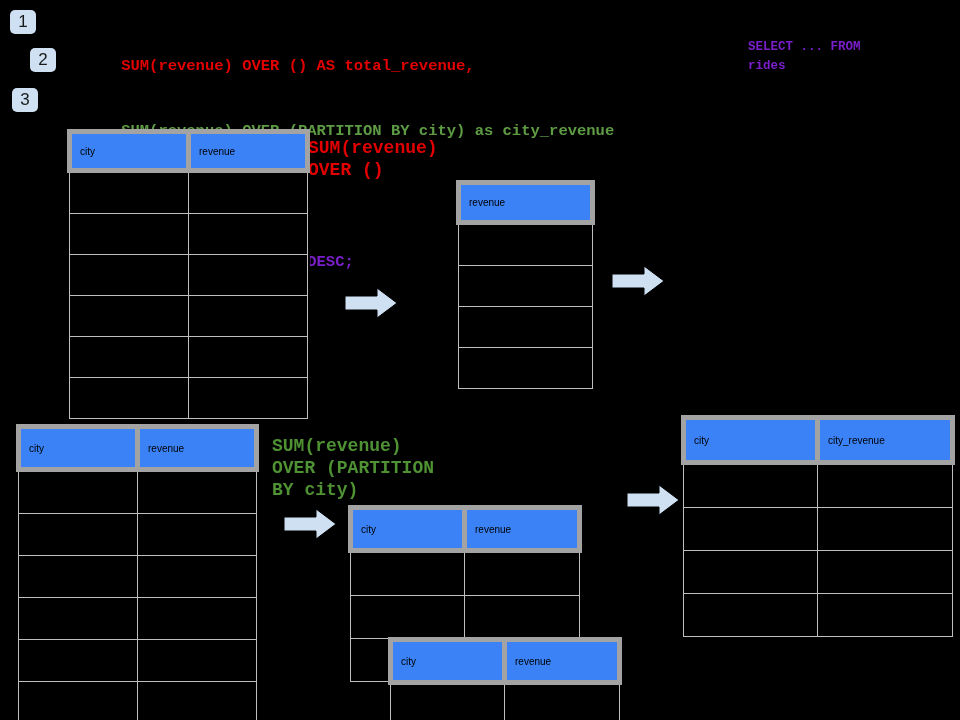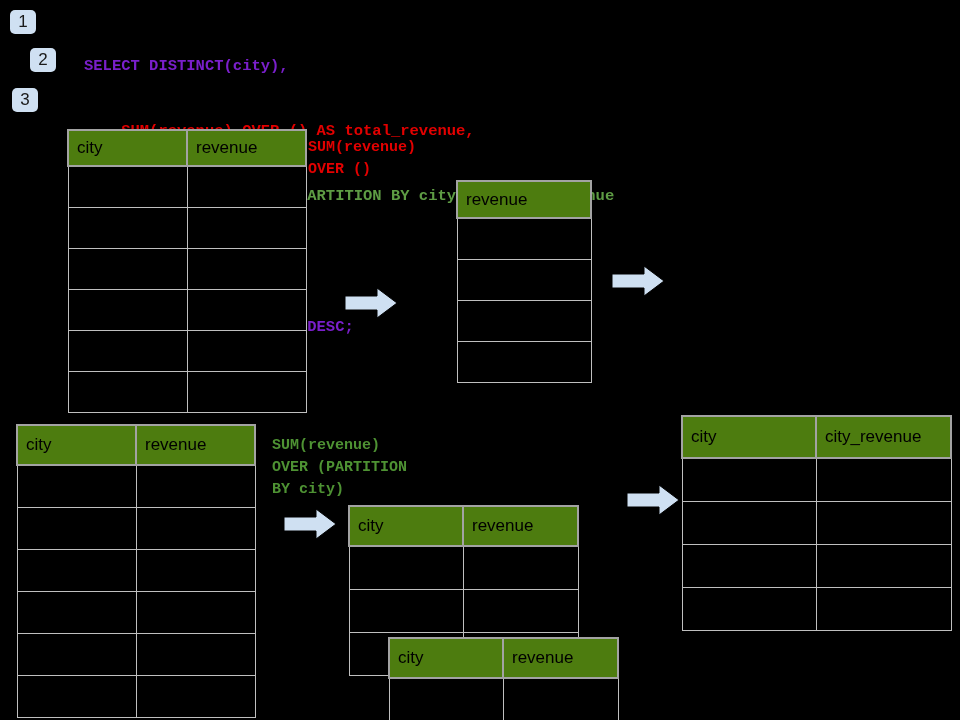--- a/index.html
+++ b/index.html
@@ -53,21 +53,21 @@
     line-height: 19px;
     white-space: pre;
     font-weight: bold;
     color: #7A1FCB;
   }
 
   
   .annot {
     position: absolute;
     font-family: "Liberation Mono", "DejaVu Sans Mono", monospace;
-    font-size: 15px;
+    font-size: 18px;
     line-height: 22px;
     white-space: pre;
     font-weight: bold;
   }
   .annot.red   { color: #E30000; }
   .annot.green { color: #4E9233; }
 
   
   .tbl {
     position: absolute;
@@ -75,52 +75,53 @@
     table-layout: fixed;
     background: #000000;
   }
   .tbl td, .tbl th {
     border: 1px solid #BFBFBF;
     padding: 0;
     margin: 0;
     background: #000000;
   }
   .tbl th {
-    background: #4d7c0f;
+    background: #3b82f6;
     color: #000000;
     font-family: "Liberation Sans", sans-serif;
-    font-size: 17px;
+    font-size: 10px;
     font-weight: 400;
     text-align: left;
     padding: 0 0 0 8px;
-    border: 2px solid #a3a3a3;
+    border: 5px solid #a3a3a3;
   }
 
   
   .arrow {
     position: absolute;
   }
 </style>
 </head>
 <body>
 
 <div id="canvas">
 
   <div class="badge" style="left:10px; top:10px;">1</div>
   <div class="badge" style="left:30px; top:48px;">2</div>
   <div class="badge" style="left:12px; top:88px;">3</div>
 
   <div class="sql" style="left:84px; top:12px;">
-    <div class="sql-line c-purple">SELECT DISTINCT(city),</div>
     <div class="sql-line c-red">    SUM(revenue) OVER () AS total_revenue,</div>
     <div class="sql-line c-green">    SUM(revenue) OVER (PARTITION BY city) as city_revenue</div>
     <div class="sql-line c-purple">  FROM rides</div>
     <div class="sql-line c-purple">  ORDER by city_revenue DESC;</div>
   </div>
 
+  <div class="side-note" style="left:748px; top:38px;">SELECT ... FROM
+rides</div>
 
   <div class="annot red" style="left:308px; top:137px;">SUM(revenue)
 OVER ()</div>
 
   <div class="annot green" style="left:272px; top:435px;">SUM(revenue)
 OVER (PARTITION
 BY city)</div>
 
   <table class="tbl" style="left:67px; top:129px; width:238px;">
     <colgroup>

